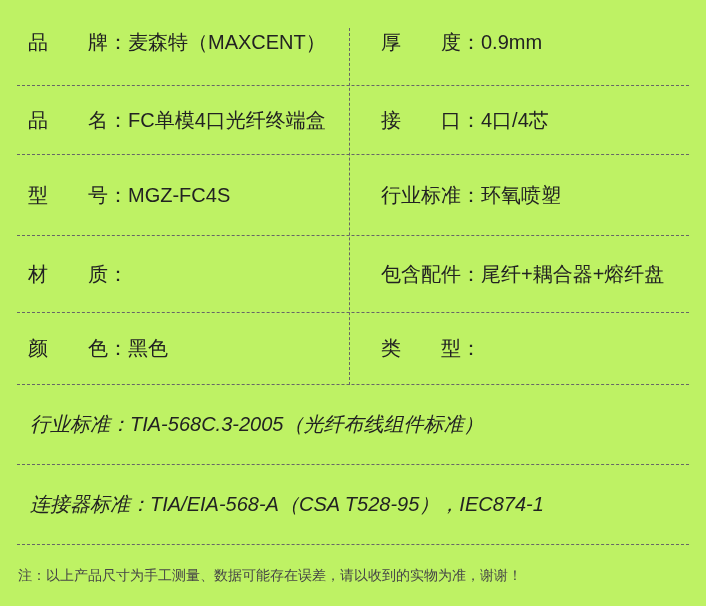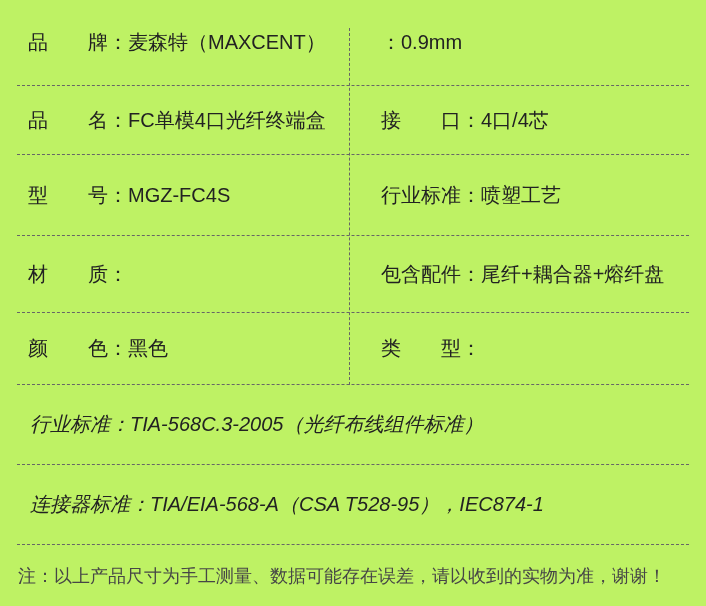--- a/index.html
+++ b/index.html
@@ -59,21 +59,21 @@
   }
   .colon { flex: none; }
   .value { flex: none; }
   .std-row {
     padding-left: 13px;
     white-space: nowrap;
     font-style: italic;
   }
   .note-row {
     padding-left: 1px;
-    font-size: 18px;
+    font-size: 14px;
     color: #464646;
     white-space: nowrap;
   }
   .v-divider {
     position: absolute;
     left: 349px;
     top: 28px;
     height: 357px;
     width: 0;
     border-left: 1px dashed #666666;
@@ -86,20 +86,21 @@
 
   <div class="v-divider"></div>
 
   <div class="row r1">
     <div class="cell-left">
       <span class="jlabel">品牌</span>
         <span class="colon">：</span>
         <span class="value">麦森特（MAXCENT）</span>
     </div>
     <div class="cell-right">
+      <span class="jlabel">厚度</span>
         <span class="colon">：</span>
         <span class="value">0.9mm</span>
     </div>
   </div>
 
   <div class="row r2">
     <div class="cell-left">
       <span class="jlabel">品名</span>
         <span class="colon">：</span>
         <span class="value">FC单模4口光纤终端盒</span>
@@ -113,21 +114,21 @@
 
   <div class="row r3">
     <div class="cell-left">
       <span class="jlabel">型号</span>
         <span class="colon">：</span>
         <span class="value">MGZ-FC4S</span>
     </div>
     <div class="cell-right">
       <span class="jlabel">行业标准</span>
         <span class="colon">：</span>
-        <span class="value">喷塑工艺</span>
+        <span class="value">环氧喷塑</span>
     </div>
   </div>
 
   <div class="row r4">
     <div class="cell-left">
       <span class="jlabel">材质</span>
         <span class="colon">：</span>
     </div>
     <div class="cell-right">
       <span class="jlabel">包含配件</span>

